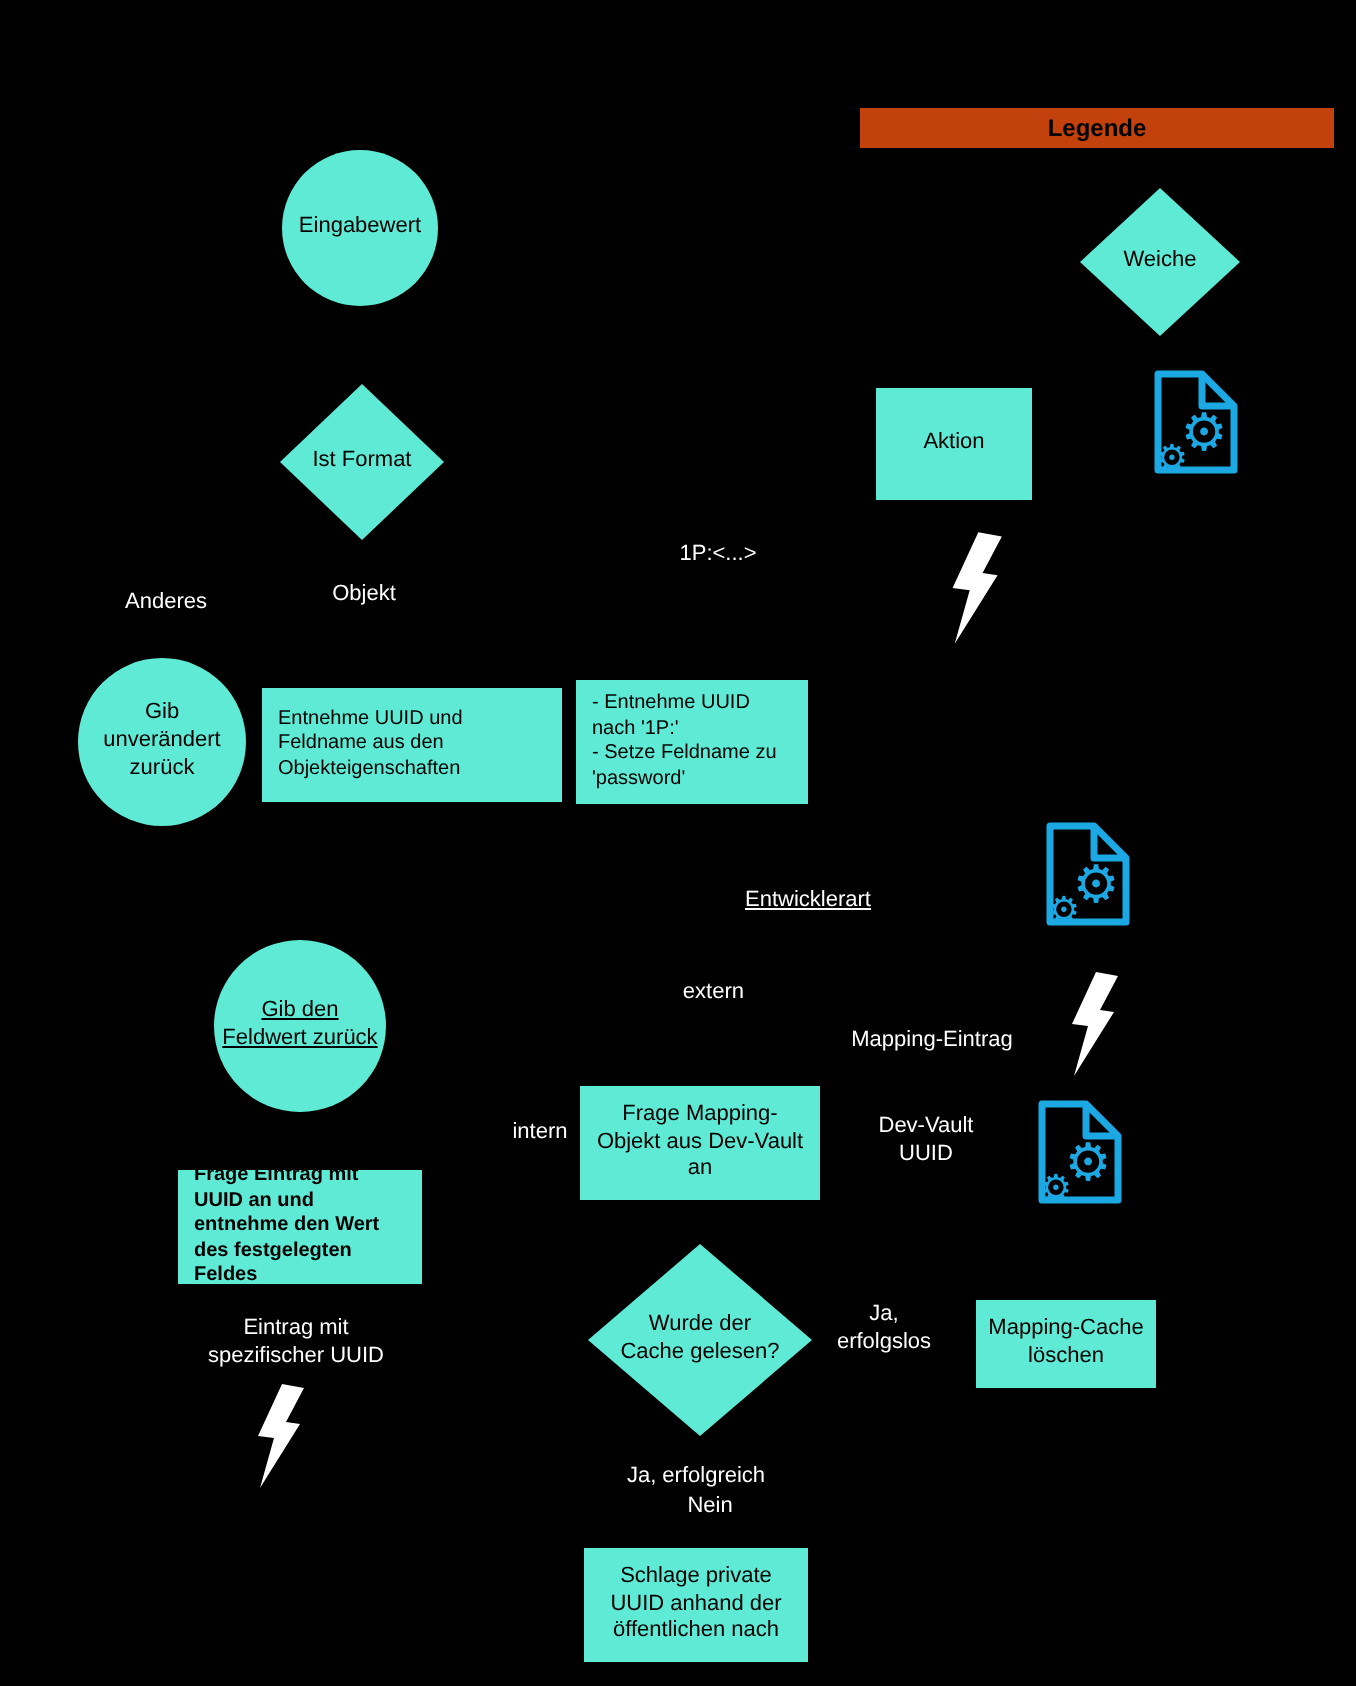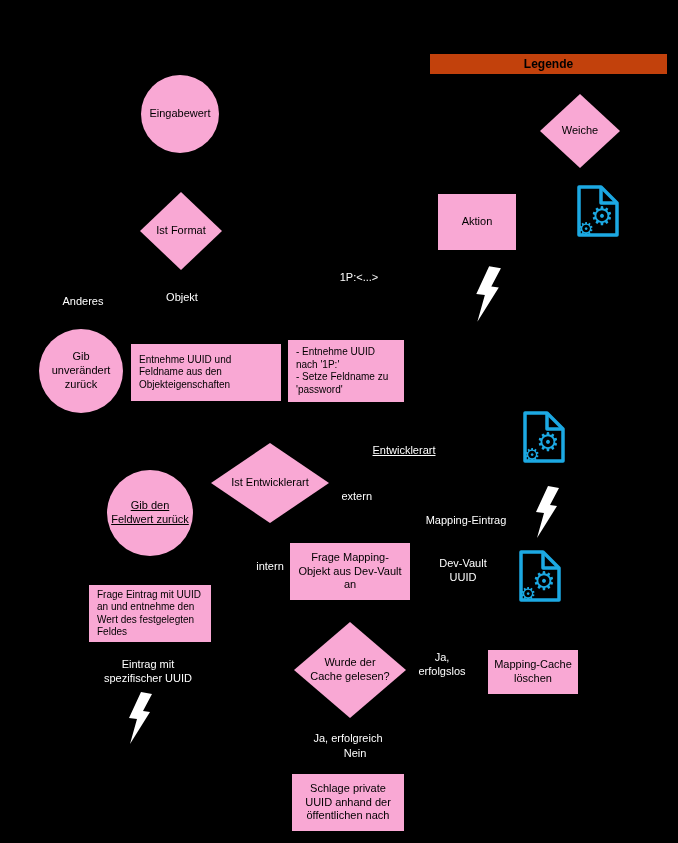--- a/index.html
+++ b/index.html
@@ -1,21 +1,21 @@
 <!DOCTYPE html>
 <html><head>
 <meta charset="utf-8">
 <style>
   html,body{margin:0;padding:0;background:#000;}
   .canvas{
     position:relative;width:678px;height:843px;background:#000000;
     font-family:"Liberation Sans",sans-serif;overflow:hidden;
   }
   .node{
-    position:absolute;background:#f9a8d4;color:#000000;
+    position:absolute;background:#5eead4;color:#000000;
     display:flex;align-items:center;justify-content:center;
     text-align:center;font-size:11px;line-height:1.25;box-sizing:border-box;
   }
   .circle{border-radius:50%;padding:4px;}
   .diamond{clip-path:polygon(50% 0,100% 50%,50% 100%,0 50%);padding:0 14px;}
   .rect{padding:4px 6px;}
   .left{justify-content:flex-start;text-align:left;padding:5px 8px;}
   .small{font-size:10px;}
   .lbl{
     position:absolute;color:#ffffff;font-size:11px;line-height:1.3;
@@ -69,21 +69,20 @@
 
   <svg class="icon" style="left:520px;top:410px;" width="48" height="54" viewBox="0 0 48 54">
     <path d="M5 3 H27 L43 19 V51 H5 Z" fill="none" stroke="#1CA9E3" stroke-width="3.5" stroke-linejoin="round"></path>
     <path d="M27 3 V19 H43" fill="none" stroke="#1CA9E3" stroke-width="3.5" stroke-linejoin="round"></path>
     <text x="28" y="41" font-size="26" text-anchor="middle" fill="#1CA9E3" font-family="DejaVu Sans">⚙</text>
     <text x="12" y="51" font-size="18" text-anchor="middle" fill="#1CA9E3" font-family="DejaVu Sans">⚙</text>
   </svg>
 
   <div class="lbl" style="left:369px;top:443px;width:70px;text-decoration:underline;">Entwicklerart</div>
 
-  <div class="node diamond" style="left:211px;top:443px;width:118px;height:80px;">Ist Entwicklerart</div>
 
   <div class="node circle" style="left:107px;top:470px;width:86px;height:86px;text-decoration:underline;">Gib den Feldwert zurück</div>
 
   <div class="lbl" style="left:334px;top:489px;width:38px;text-align:right;">extern</div>
 
   <div class="lbl" style="left:420px;top:513px;width:92px;">Mapping-Eintrag</div>
 
   <svg class="icon" style="left:532px;top:486px;" width="28" height="52" viewBox="0 0 28 52">
     <polygon points="16,0 27,2 18,19 25,20 5,52 12,27 4,26" fill="#ffffff"></polygon>
   </svg>
@@ -95,21 +94,21 @@
   <div class="lbl preline" style="left:436px;top:556px;width:54px;">Dev-Vault
 UUID</div>
 
   <svg class="icon" style="left:516px;top:549px;" width="48" height="54" viewBox="0 0 48 54">
     <path d="M5 3 H27 L43 19 V51 H5 Z" fill="none" stroke="#1CA9E3" stroke-width="3.5" stroke-linejoin="round"></path>
     <path d="M27 3 V19 H43" fill="none" stroke="#1CA9E3" stroke-width="3.5" stroke-linejoin="round"></path>
     <text x="28" y="41" font-size="26" text-anchor="middle" fill="#1CA9E3" font-family="DejaVu Sans">⚙</text>
     <text x="12" y="51" font-size="18" text-anchor="middle" fill="#1CA9E3" font-family="DejaVu Sans">⚙</text>
   </svg>
 
-  <div class="node rect left small" style="left:89px;top:585px;width:122px;height:57px;">Frage Eintrag mit UUID an und entnehme den Wert des festgelegten Feldes</div>
+  <div class="node rect left small" style="left:89px;top:585px;width:122px;height:57px;font-weight:bold;">Frage Eintrag mit UUID an und entnehme den Wert des festgelegten Feldes</div>
 
   <div class="lbl preline" style="left:95px;top:657px;width:106px;">Eintrag mit
 spezifischer UUID</div>
 
   <svg class="icon" style="left:125px;top:692px;" width="28" height="52" viewBox="0 0 28 52">
     <polygon points="16,0 27,2 18,19 25,20 5,52 12,27 4,26" fill="#ffffff"></polygon>
   </svg>
 
   <div class="node diamond" style="left:294px;top:622px;width:112px;height:96px;">Wurde der Cache gelesen?</div>
 

